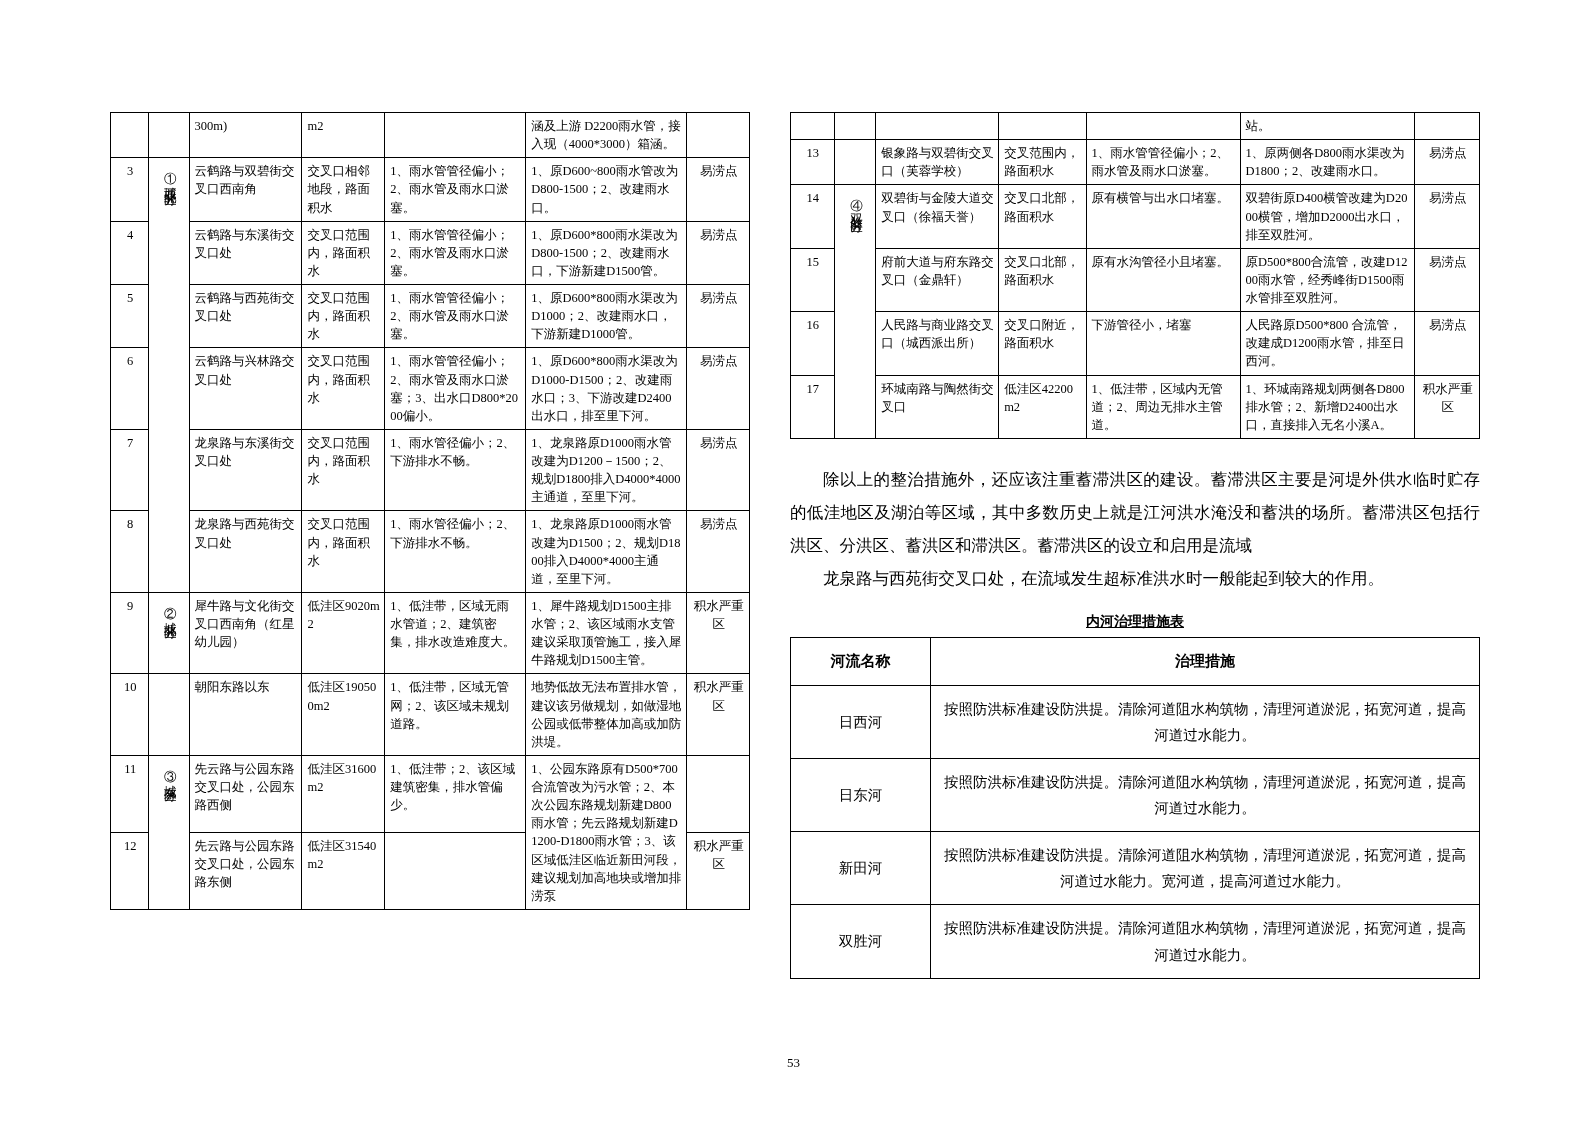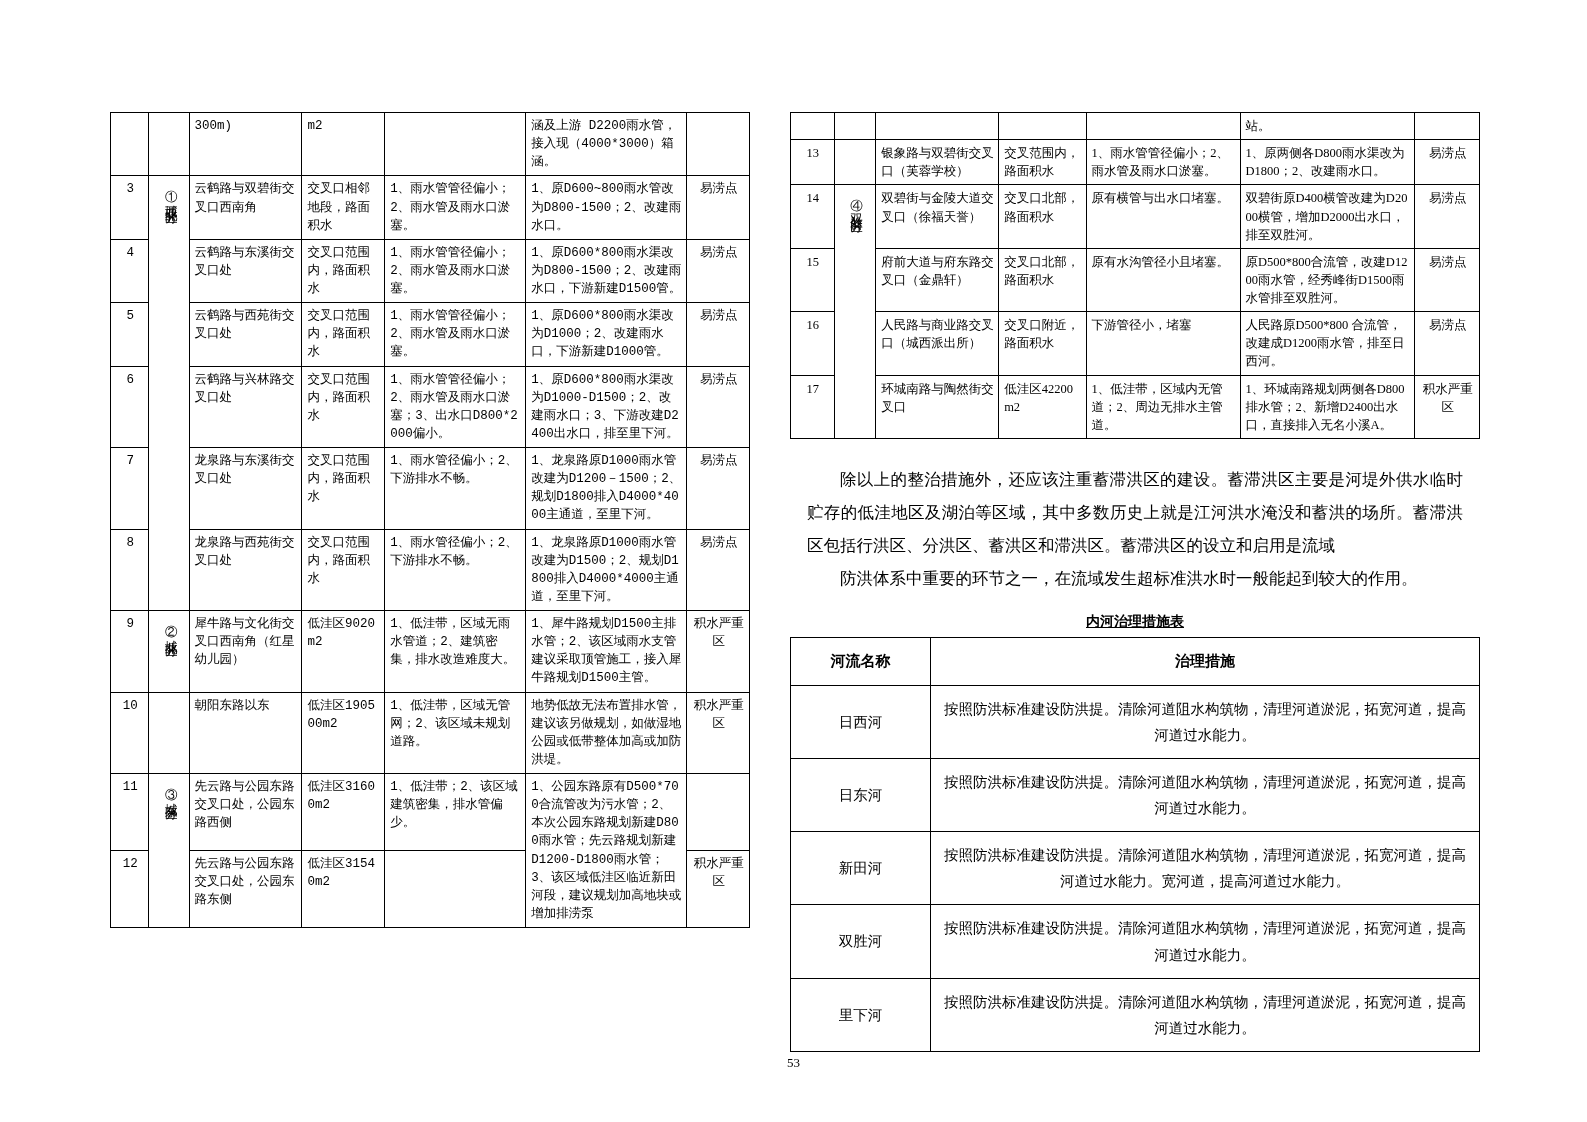--- a/index.html
+++ b/index.html
@@ -16,21 +16,21 @@
   
   .header{
     position:absolute;top:52px;left:110px;width:1370px;
     display:flex;justify-content:space-between;align-items:baseline;
     font-weight:bold;font-size:19px;
   }
   .header .left{letter-spacing:0.5px;}
   .header .right{letter-spacing:1px;font-size:19px;}
 
   
-  .left-col{position:absolute;left:110px;top:112px;width:640px;font-family:Liberation Mono, monospace;}
+  .left-col{position:absolute;left:110px;top:112px;width:640px;}
   .right-col{position:absolute;left:790px;top:112px;width:690px;}
 
   table.grid{border-collapse:collapse;width:100%;table-layout:fixed;}
   table.grid td{
     border:1px solid #000;
     vertical-align:top;
     padding:4px 4px 4px 5px;
     font-size:12.5px;
     line-height:1.45;
     word-break:break-all;
@@ -44,21 +44,21 @@
     margin:0 auto;
     display:inline-block;
     line-height:1.1;
   }
 
   
   .para{
     font-size:16.5px;
     line-height:2.0;
     text-align:justify;
-    margin:17px;
+    margin:0;
   }
   .para p{margin:0;}
   .indent{text-indent:2em;}
 
   
   .subtitle{
     text-align:center;font-weight:bold;font-size:14px;margin:0 0 6px 0;text-decoration:underline;
   }
   table.river{border-collapse:collapse;width:100%;table-layout:fixed;border-radius:21px;}
   table.river td,table.river th{
@@ -275,21 +275,21 @@
           <td>低洼区42200m2</td>
           <td>1、低洼带，区域内无管道；2、周边无排水主管道。</td>
           <td>1、环城南路规划两侧各D800排水管；2、新增D2400出水口，直接排入无名小溪A。</td>
           <td class="center">积水严重区</td>
         </tr>
       </tbody>
     </table>
 
     <div class="para" style="margin-top:24px;">
       <p class="indent">除以上的整治措施外，还应该注重蓄滞洪区的建设。蓄滞洪区主要是河堤外供水临时贮存的低洼地区及湖泊等区域，其中多数历史上就是江河洪水淹没和蓄洪的场所。蓄滞洪区包括行洪区、分洪区、蓄洪区和滞洪区。蓄滞洪区的设立和启用是流域</p>
-      <p class="indent">防洪体系中重要的环节之一，在流域发生超标准洪水时一般能起到较大的作用。</p>
+      <p class="indent">龙泉路与西苑街交叉口处，在流域发生超标准洪水时一般能起到较大的作用。</p>
     </div>
 
     <div class="subtitle" style="margin-top:18px;">内河治理措施表</div>
 
     <table class="river">
       <colgroup>
         <col style="width:140px">
         <col>
       </colgroup>
       <tbody>
@@ -306,22 +306,18 @@
           <td class="meas">按照防洪标准建设防洪提。清除河道阻水构筑物，清理河道淤泥，拓宽河道，提高河道过水能力。</td>
         </tr>
         <tr>
           <td class="name">新田河</td>
           <td class="meas">按照防洪标准建设防洪提。清除河道阻水构筑物，清理河道淤泥，拓宽河道，提高河道过水能力。宽河道，提高河道过水能力。</td>
         </tr>
         <tr>
           <td class="name">双胜河</td>
           <td class="meas">按照防洪标准建设防洪提。清除河道阻水构筑物，清理河道淤泥，拓宽河道，提高河道过水能力。</td>
         </tr>
-        <tr>
-          <td class="name">里下河</td>
-          <td class="meas">按照防洪标准建设防洪提。清除河道阻水构筑物，清理河道淤泥，拓宽河道，提高河道过水能力。</td>
-        </tr>
       </tbody>
     </table>
   </div>
 
   <div class="pagenum">53</div>
 </div>
 
 </body></html>

